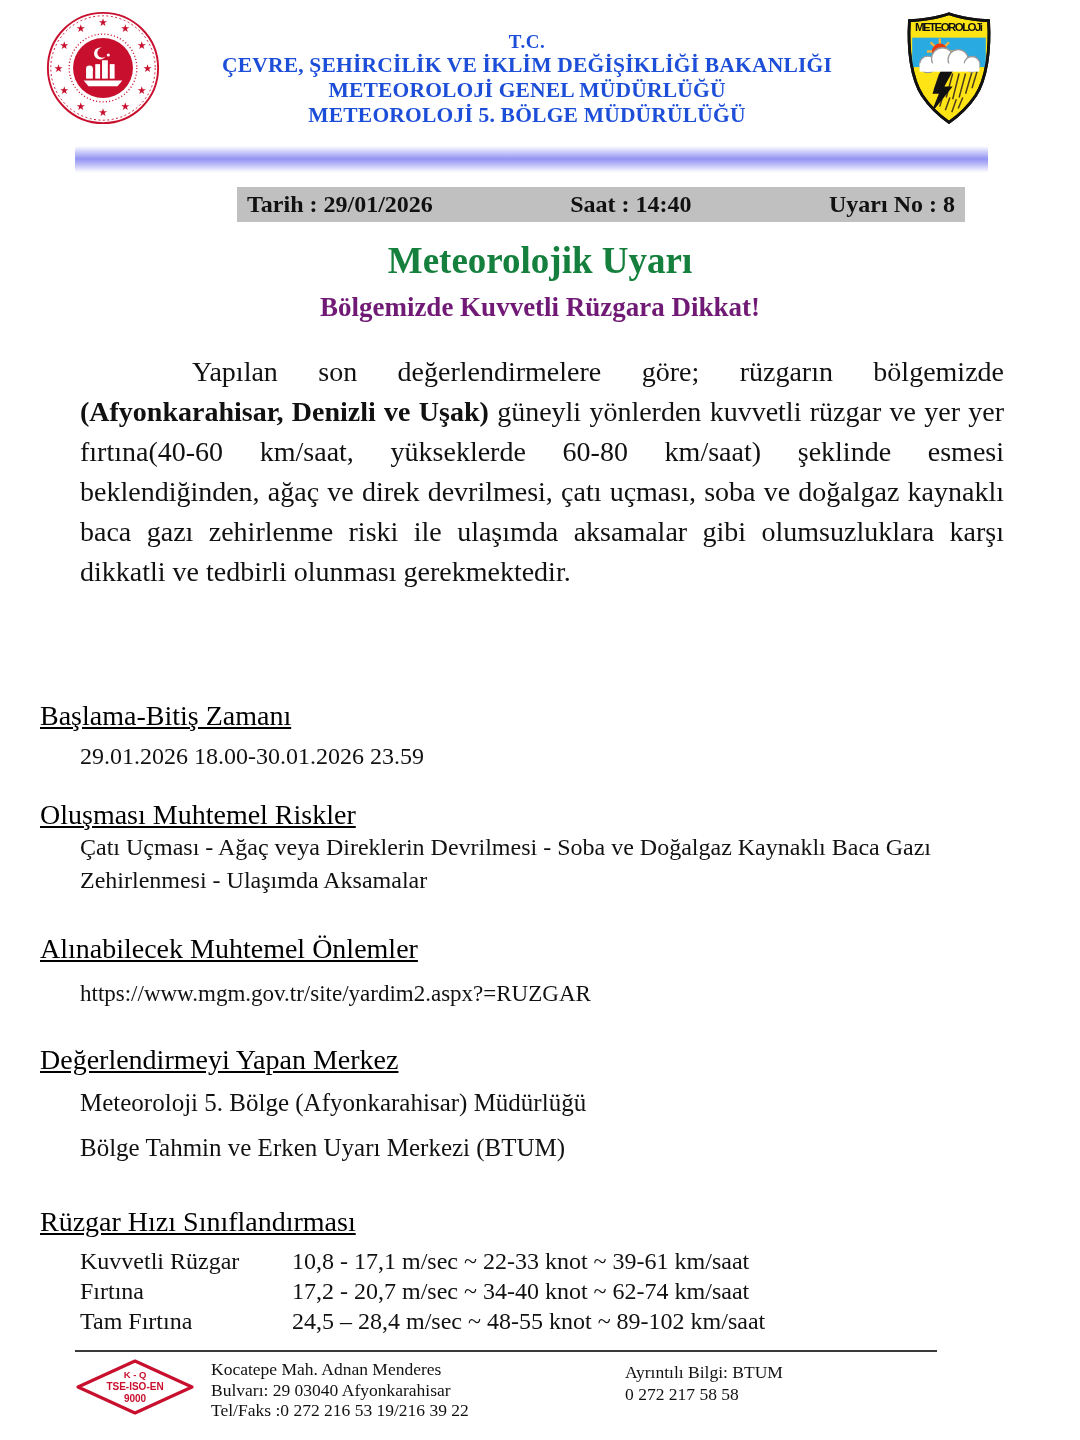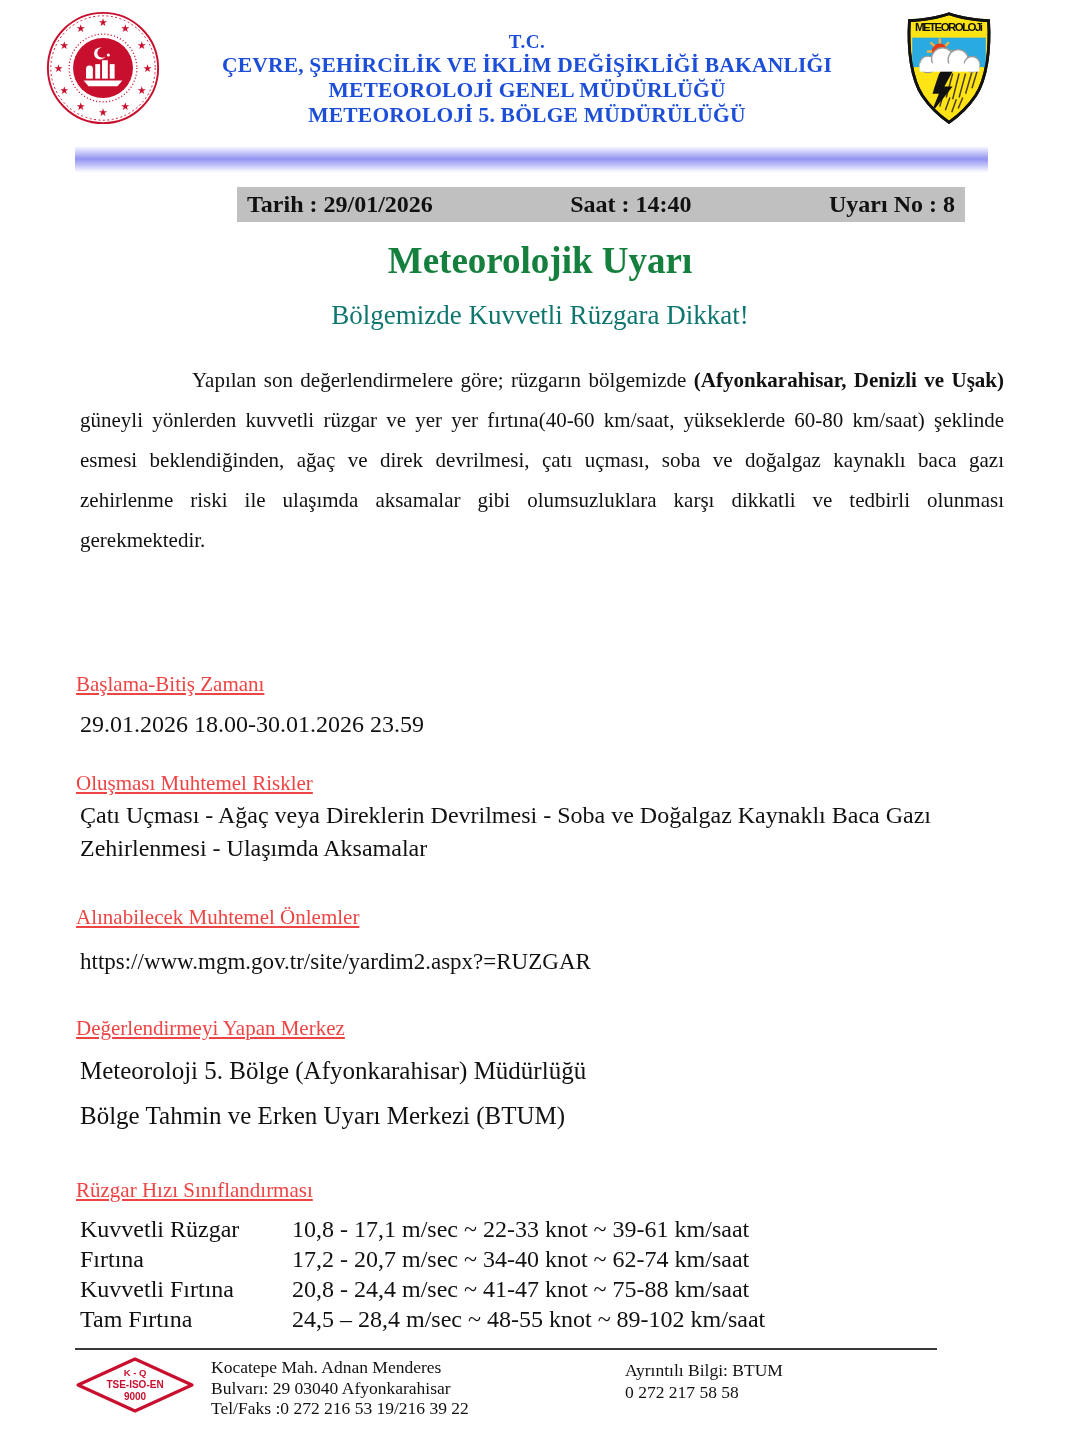--- a/index.html
+++ b/index.html
@@ -23,31 +23,31 @@
     filter:blur(.4px);
   }
   
   .info-bar {
     margin:14px 0 0 237px; width:728px; height:35px; background:#c0c0c0;
     display:flex; justify-content:space-between; align-items:center;
     padding:0 10px; font-weight:bold; font-size:24px;
   }
   
   .doc-title { margin-top:18px; text-align:center; color:#15803d; font-weight:bold; font-size:37px; line-height:42px; }
-  .doc-subtitle { margin-top:16px; text-align:center; color:#0f766e; font-weight:normal; font-size:27px; line-height:34px; }
+  .doc-subtitle { margin-top:8px; text-align:center; color:#701a75; font-weight:bold; font-size:27px; line-height:34px; }
   
   .body-par {
-    margin:28px 76px 0 80px; font-size:21px; line-height:40px;
+    margin:28px 76px 0 80px; font-size:28px; line-height:40px;
     text-align:justify; text-indent:112px;
   }
   .body-par .b { font-weight:bold; }
   
   .sec-heading {
-    margin-left:76px; color:#ef4444; text-decoration:underline;
-    font-size:21px; line-height:28px; font-weight:normal;
+    margin-left:40px; color:#000000; text-decoration:underline;
+    font-size:28px; line-height:28px; font-weight:normal;
   }
   .sec-value { margin-left:80px; font-size:24px; line-height:33px; }
   .mt-big { margin-top:110px; }
   .w-wide { margin-right:90px; }
   .link-line { margin:12px 0 0 80px; font-size:23px; line-height:29px; }
   
   .wind-table { margin:10px 0 0 80px; border-collapse:collapse; }
   .wind-table td { font-size:24px; line-height:30px; padding:0; vertical-align:top; }
   .wind-table td.lbl { width:212px; }
   
@@ -186,24 +186,20 @@
     <tbody>
       <tr>
         <td class="lbl">Kuvvetli Rüzgar</td>
         <td>10,8 - 17,1 m/sec ~ 22-33 knot ~ 39-61 km/saat</td>
       </tr>
       <tr>
         <td class="lbl">Fırtına</td>
         <td>17,2 - 20,7 m/sec ~ 34-40 knot ~ 62-74 km/saat</td>
       </tr>
       <tr>
-        <td class="lbl">Kuvvetli Fırtına</td>
-        <td>20,8 - 24,4 m/sec ~ 41-47 knot ~ 75-88 km/saat</td>
-      </tr>
-      <tr>
         <td class="lbl">Tam Fırtına</td>
         <td>24,5 – 28,4 m/sec ~ 48-55 knot ~ 89-102 km/saat</td>
       </tr>
     </tbody>
   </table>
 
   <div class="footer">
     <div class="footer-flex">
       <div class="tse-wrap">
         <svg viewBox="0 0 120 56" width="120" height="56">

